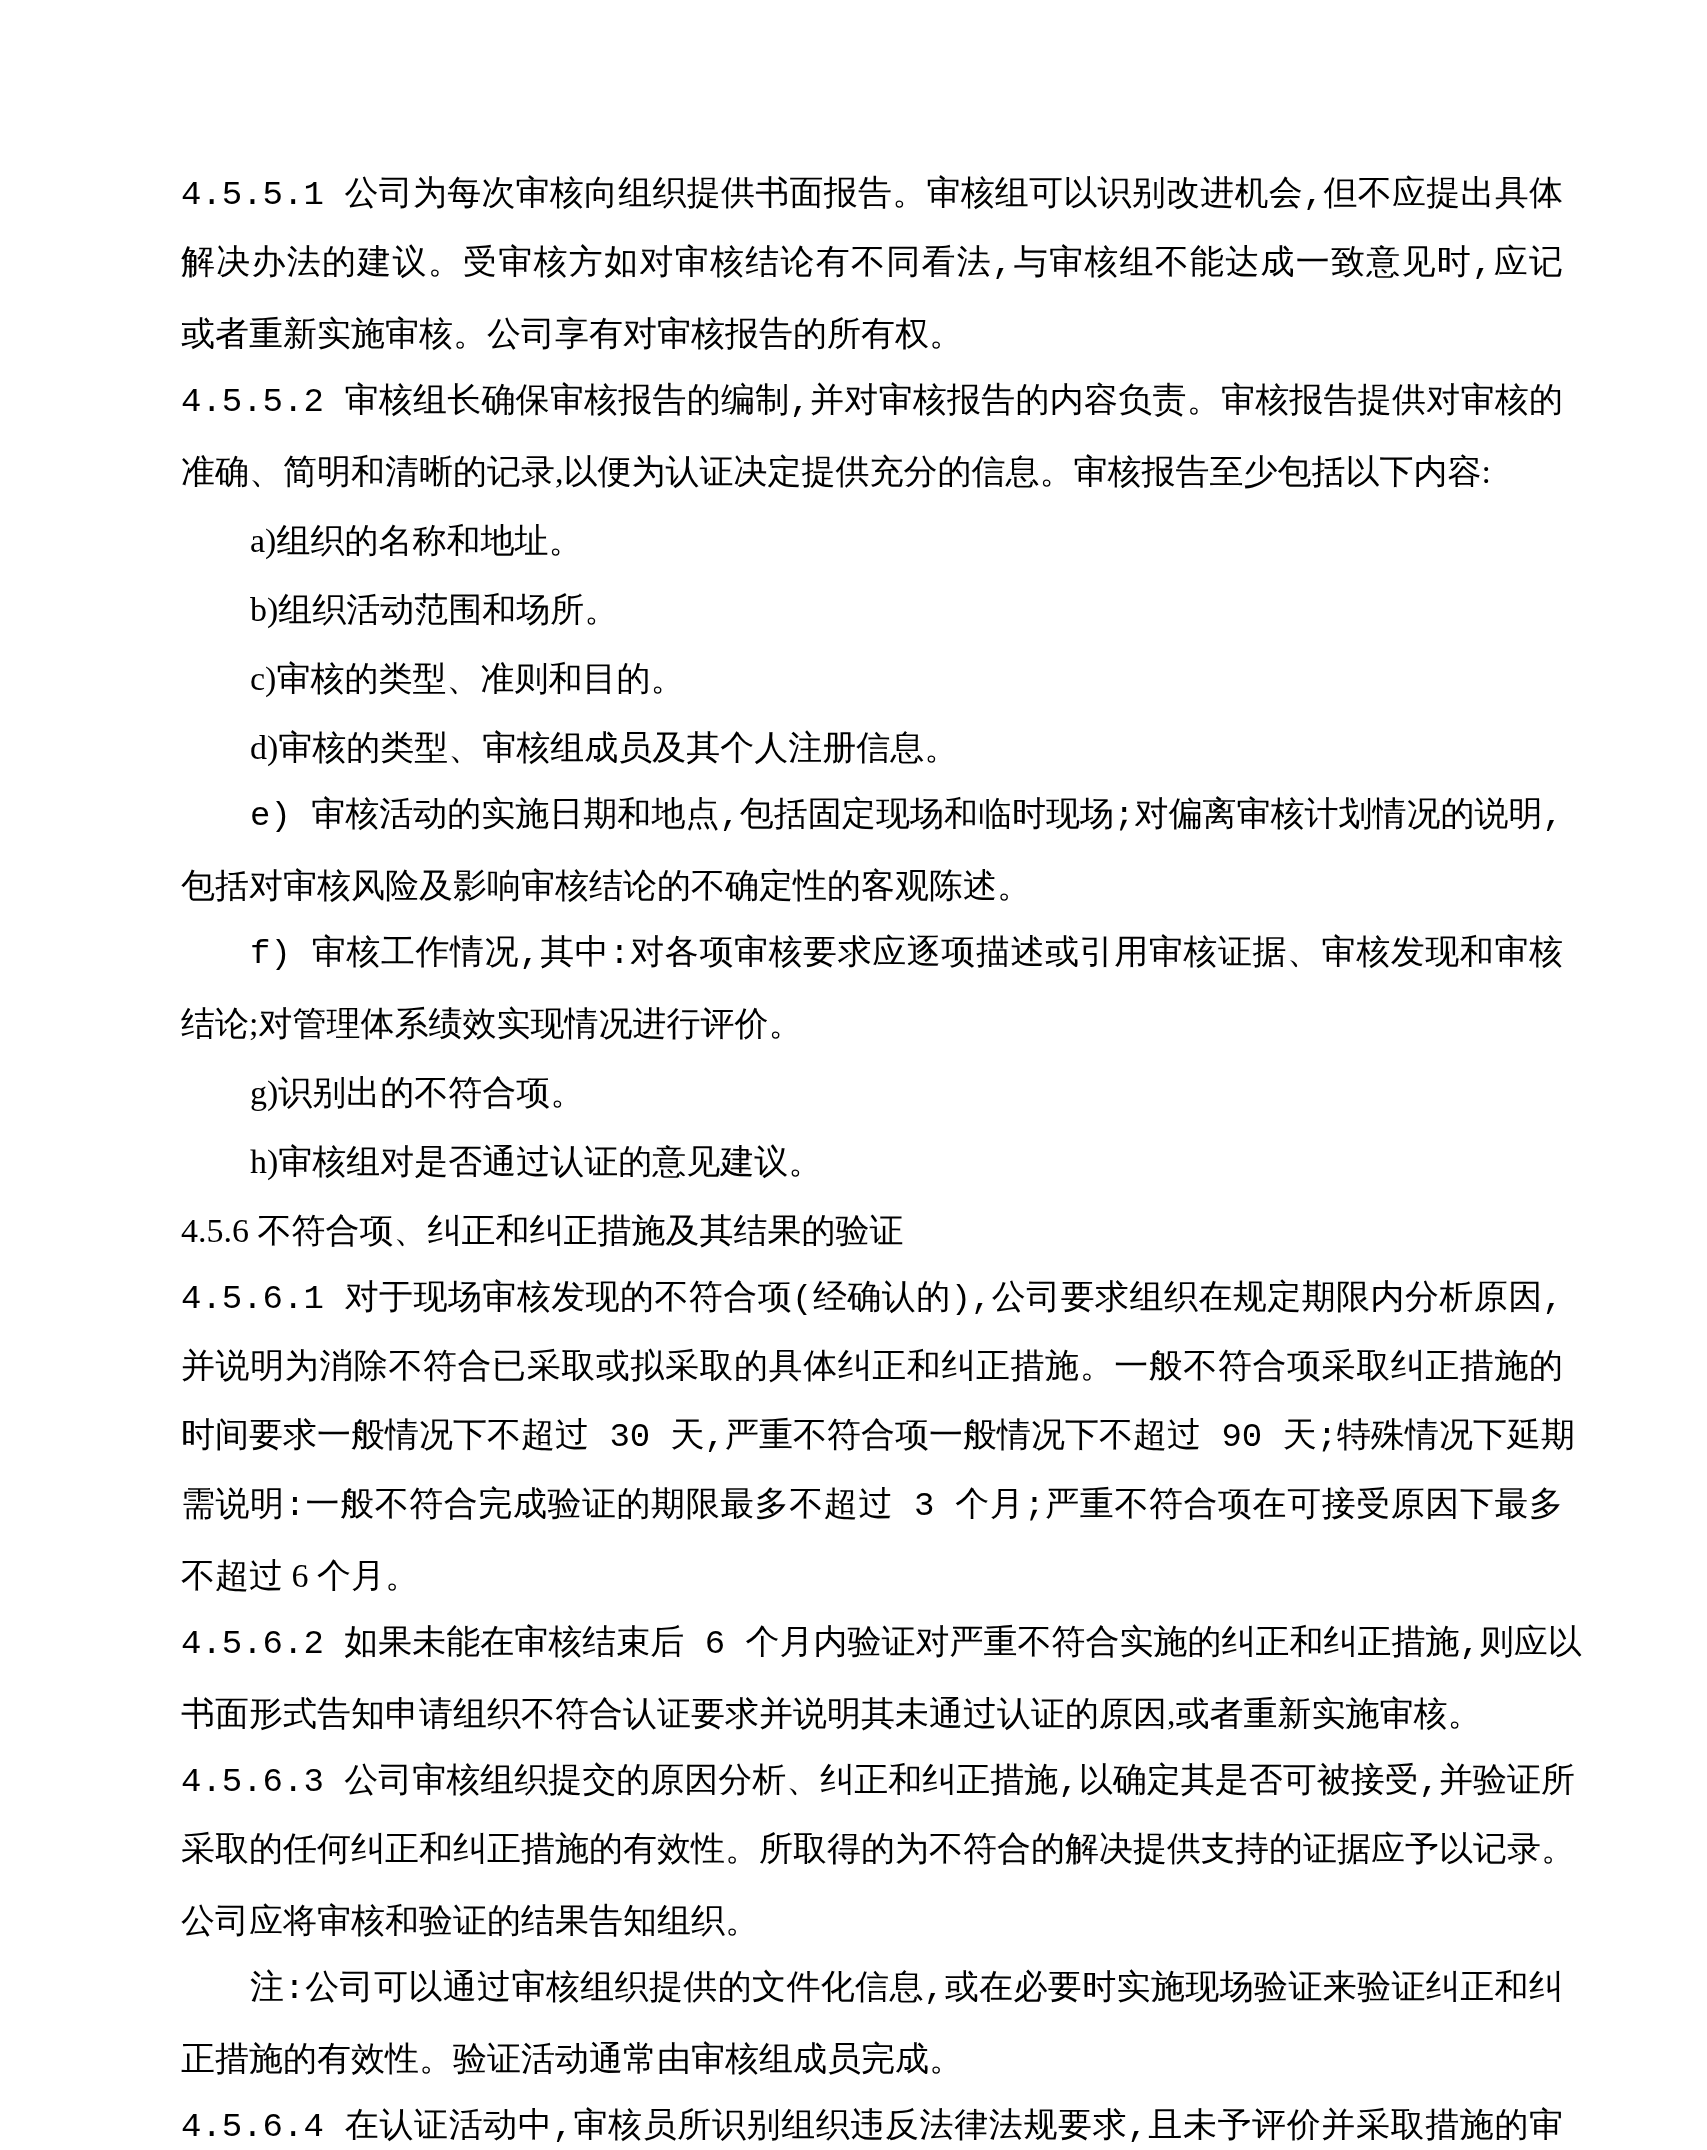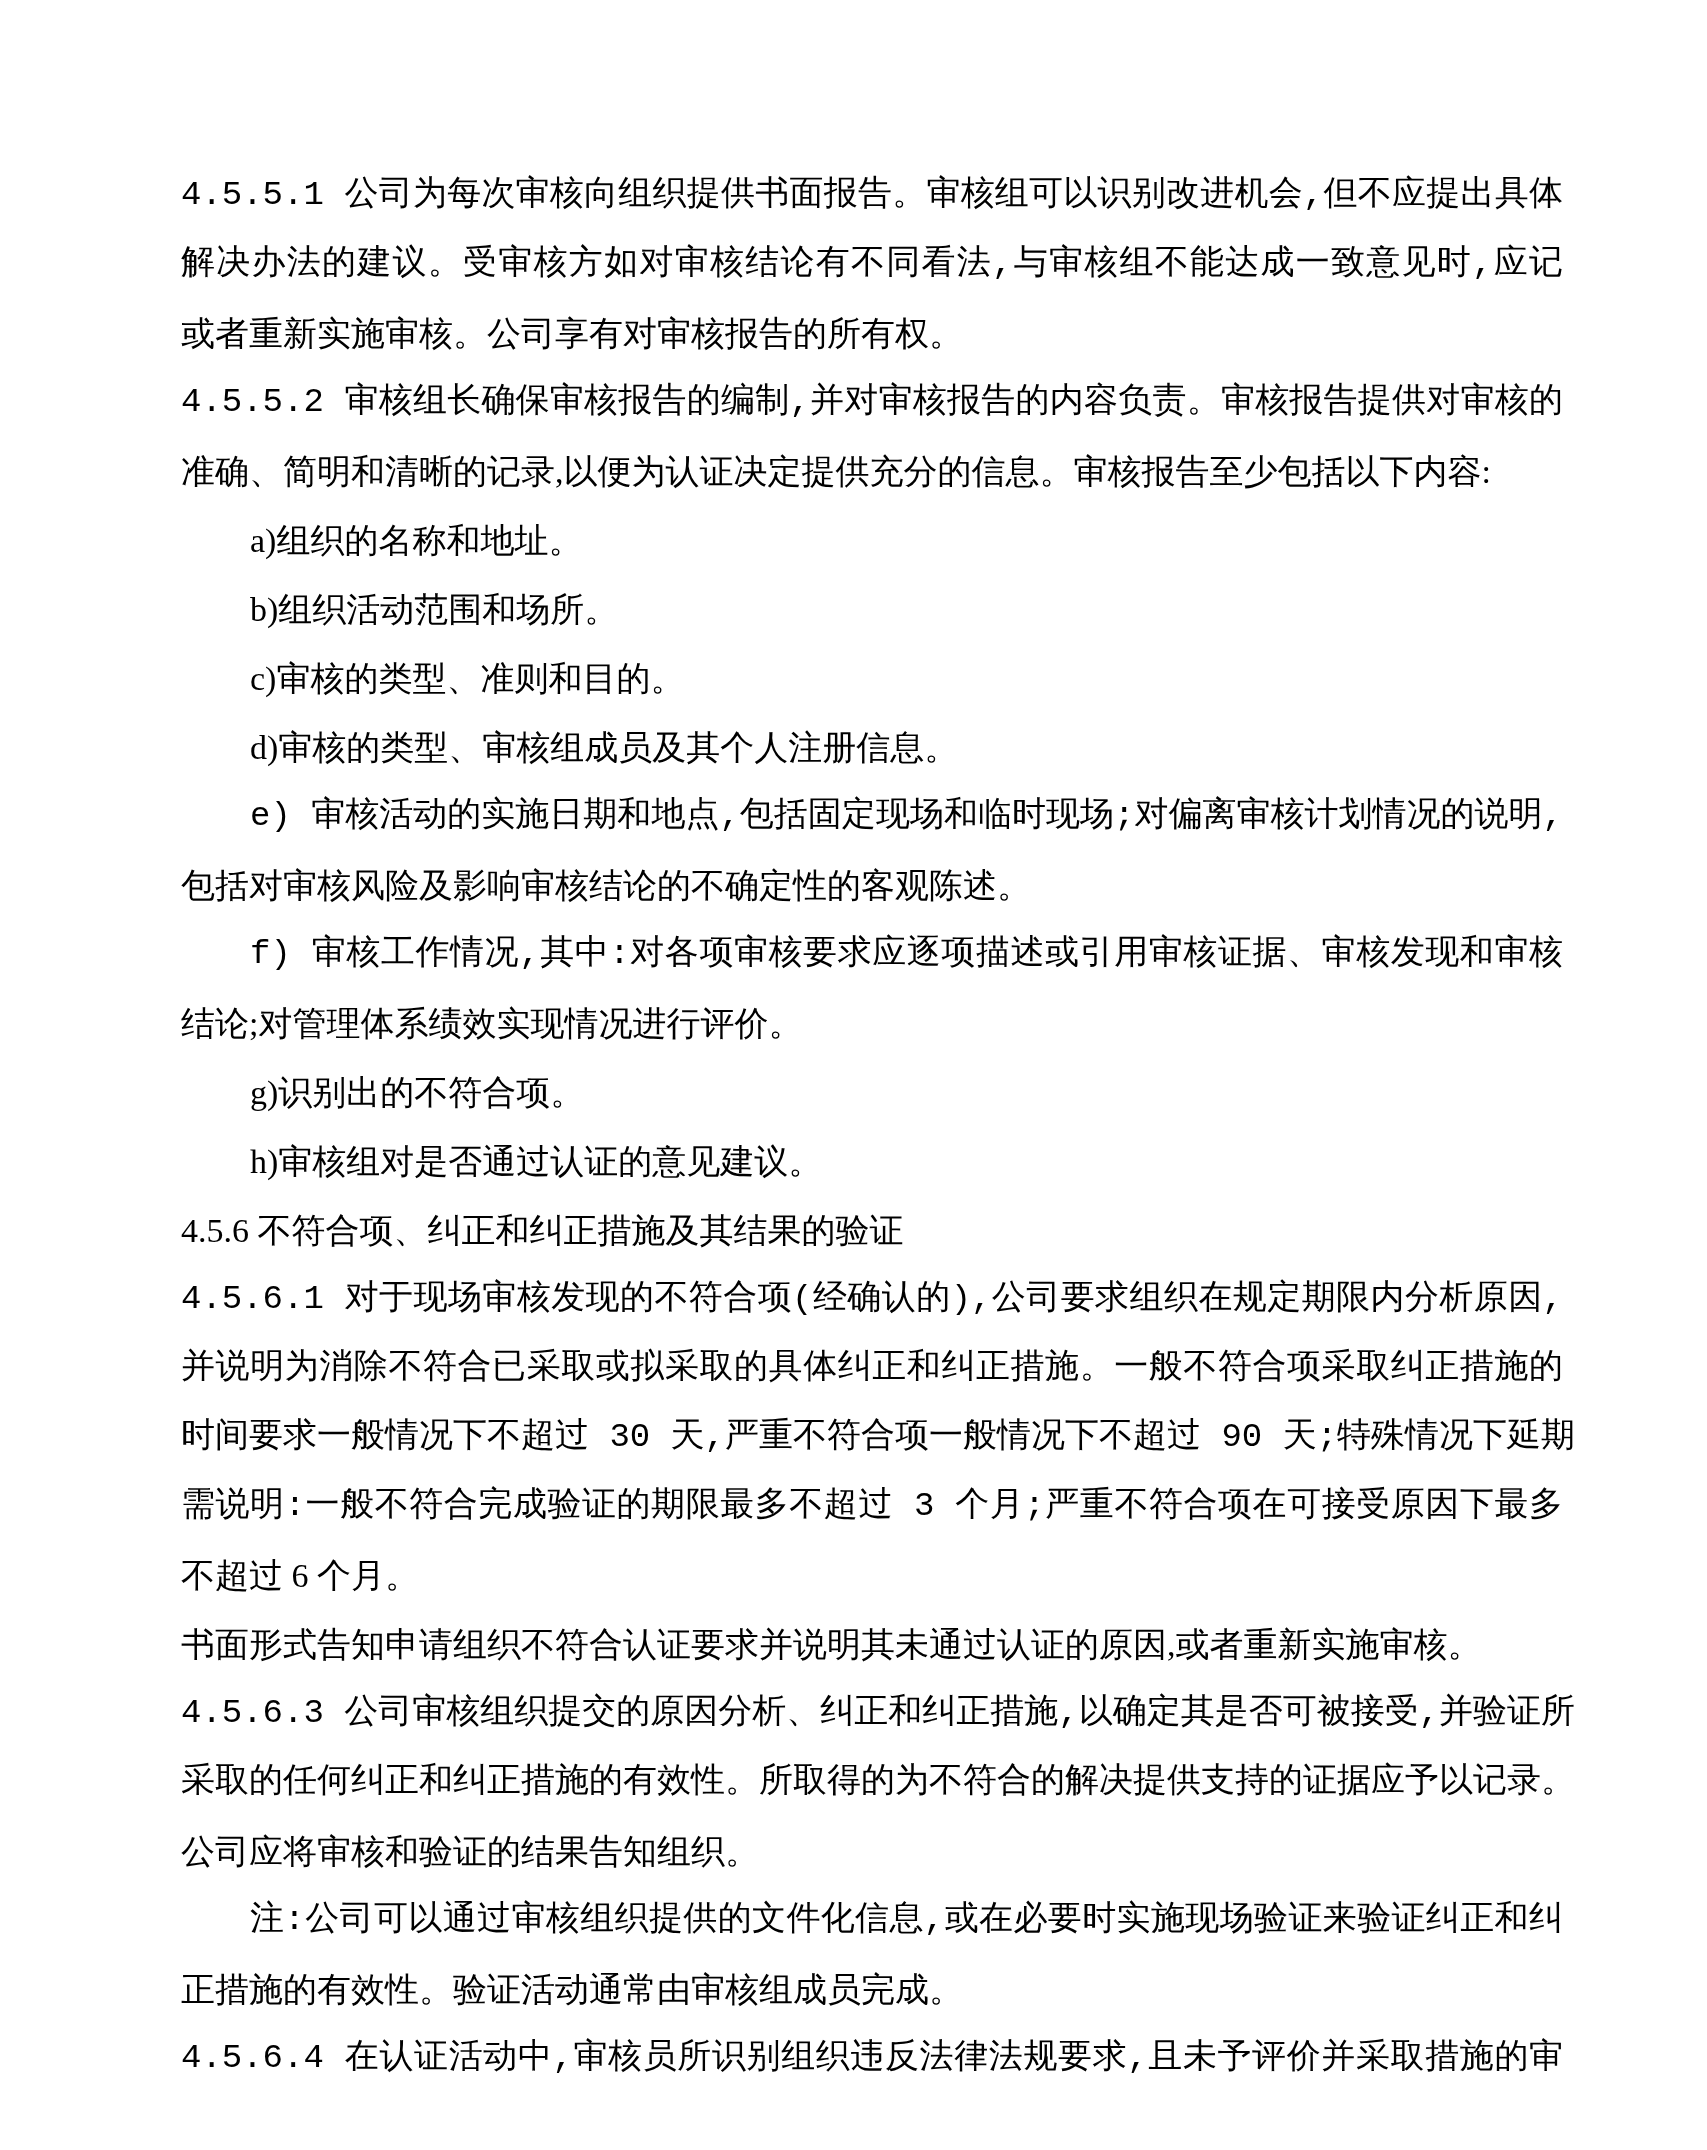--- a/index.html
+++ b/index.html
@@ -60,20 +60,21 @@
       <div class="line j ind">f) 审核工作情况,其中:对各项审核要求应逐项描述或引用审核证据、审核发现和审核</div>
       <div class="line l">结论;对管理体系绩效实现情况进行评价。</div>
       <div class="line l ind">g)识别出的不符合项。</div>
       <div class="line l ind">h)审核组对是否通过认证的意见建议。</div>
       <div class="line l">4.5.6 不符合项、纠正和纠正措施及其结果的验证</div>
       <div class="line j">4.5.6.1 对于现场审核发现的不符合项(经确认的),公司要求组织在规定期限内分析原因,</div>
       <div class="line j">并说明为消除不符合已采取或拟采取的具体纠正和纠正措施。一般不符合项采取纠正措施的</div>
       <div class="line j">时间要求一般情况下不超过 30 天,严重不符合项一般情况下不超过 90 天;特殊情况下延期</div>
       <div class="line j">需说明:一般不符合完成验证的期限最多不超过 3 个月;严重不符合项在可接受原因下最多</div>
       <div class="line l">不超过 6 个月。</div>
+      <div class="line j">4.5.6.2 如果未能在审核结束后 6 个月内验证对严重不符合实施的纠正和纠正措施,则应以</div>
       <div class="line l">书面形式告知申请组织不符合认证要求并说明其未通过认证的原因,或者重新实施审核。</div>
       <div class="line j">4.5.6.3 公司审核组织提交的原因分析、纠正和纠正措施,以确定其是否可被接受,并验证所</div>
       <div class="line j">采取的任何纠正和纠正措施的有效性。所取得的为不符合的解决提供支持的证据应予以记录。</div>
       <div class="line l">公司应将审核和验证的结果告知组织。</div>
       <div class="line j ind">注:公司可以通过审核组织提供的文件化信息,或在必要时实施现场验证来验证纠正和纠</div>
       <div class="line l">正措施的有效性。验证活动通常由审核组成员完成。</div>
       <div class="line j">4.5.6.4 在认证活动中,审核员所识别组织违反法律法规要求,且未予评价并采取措施的审</div>
     </div>
 
 </div>

